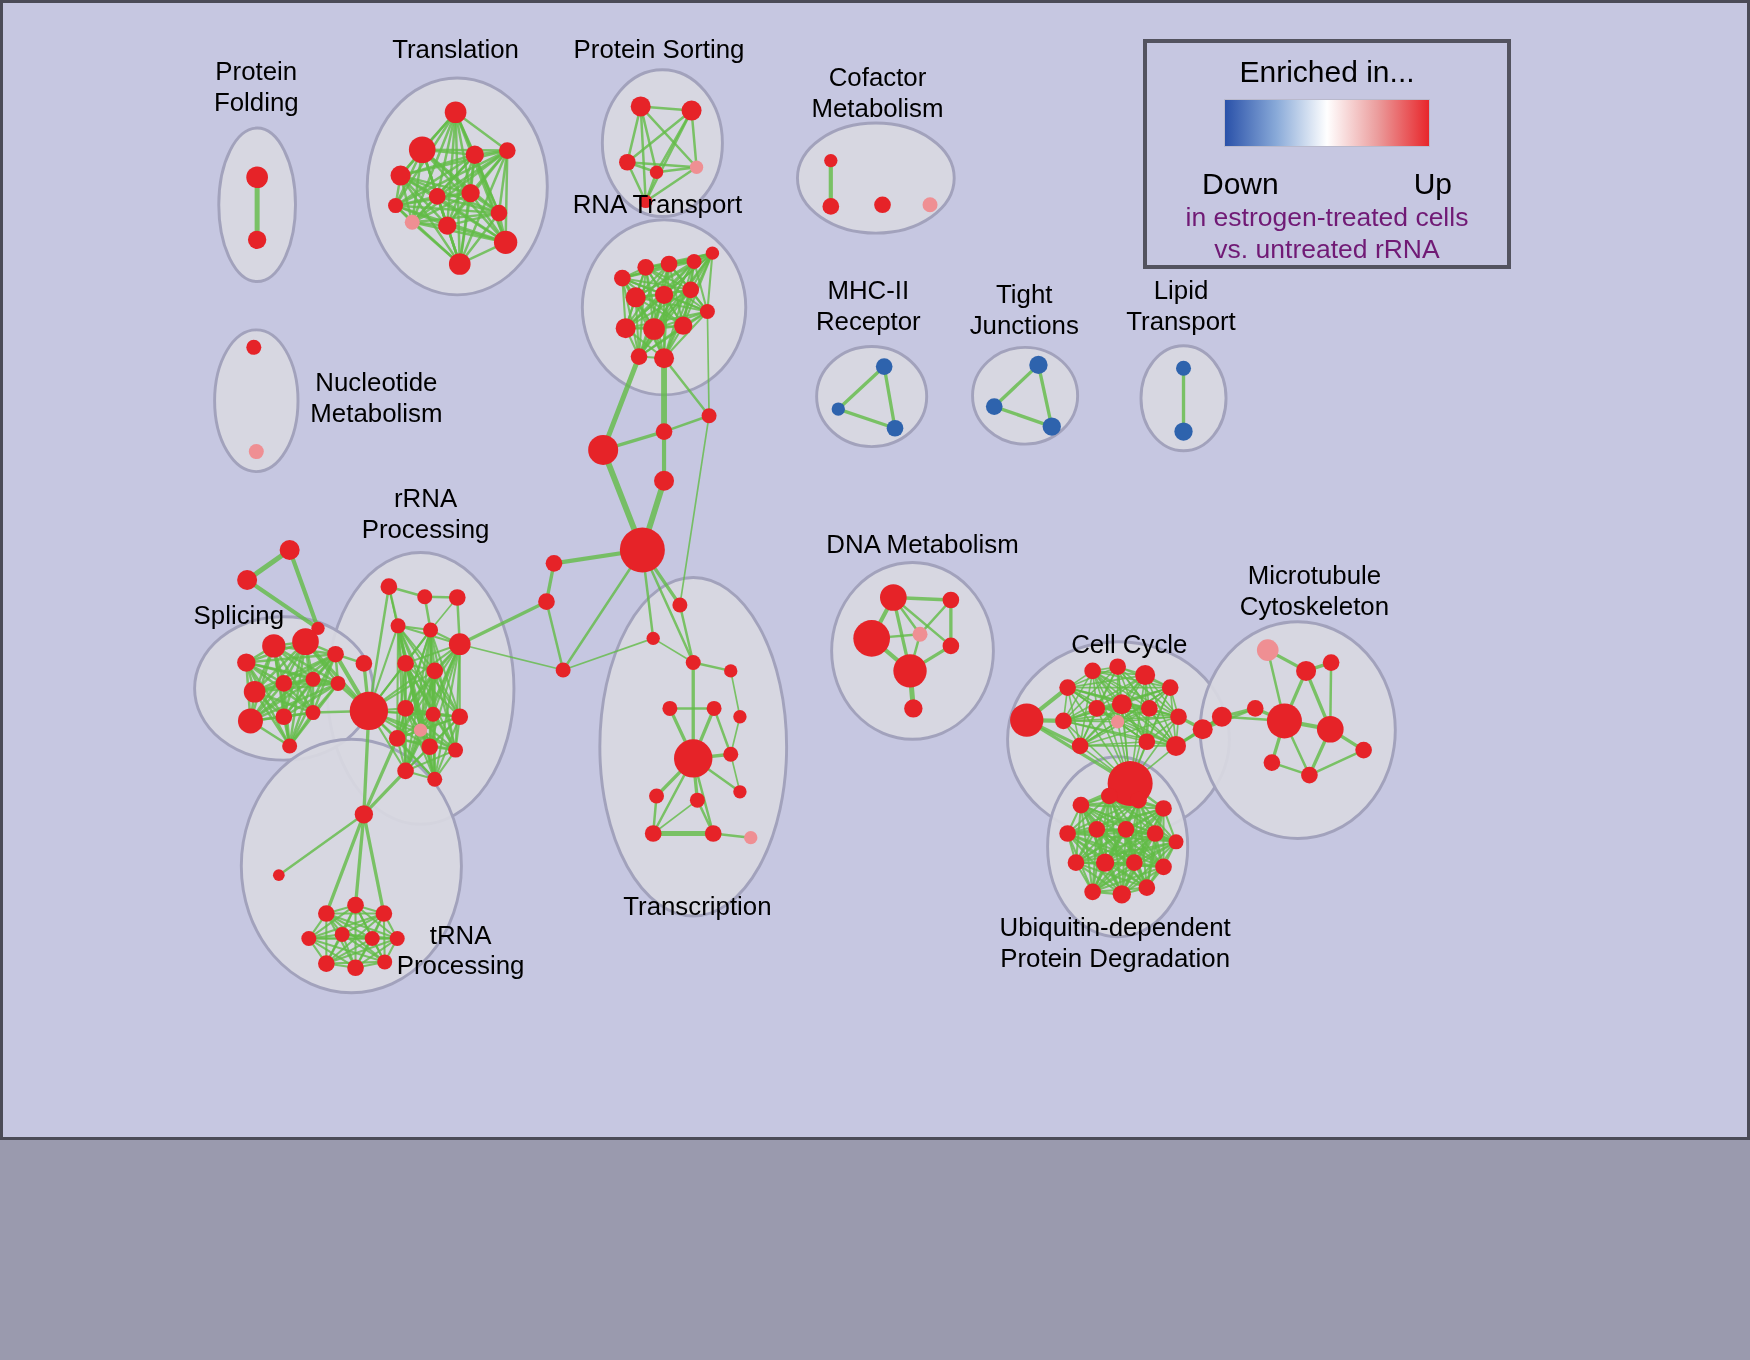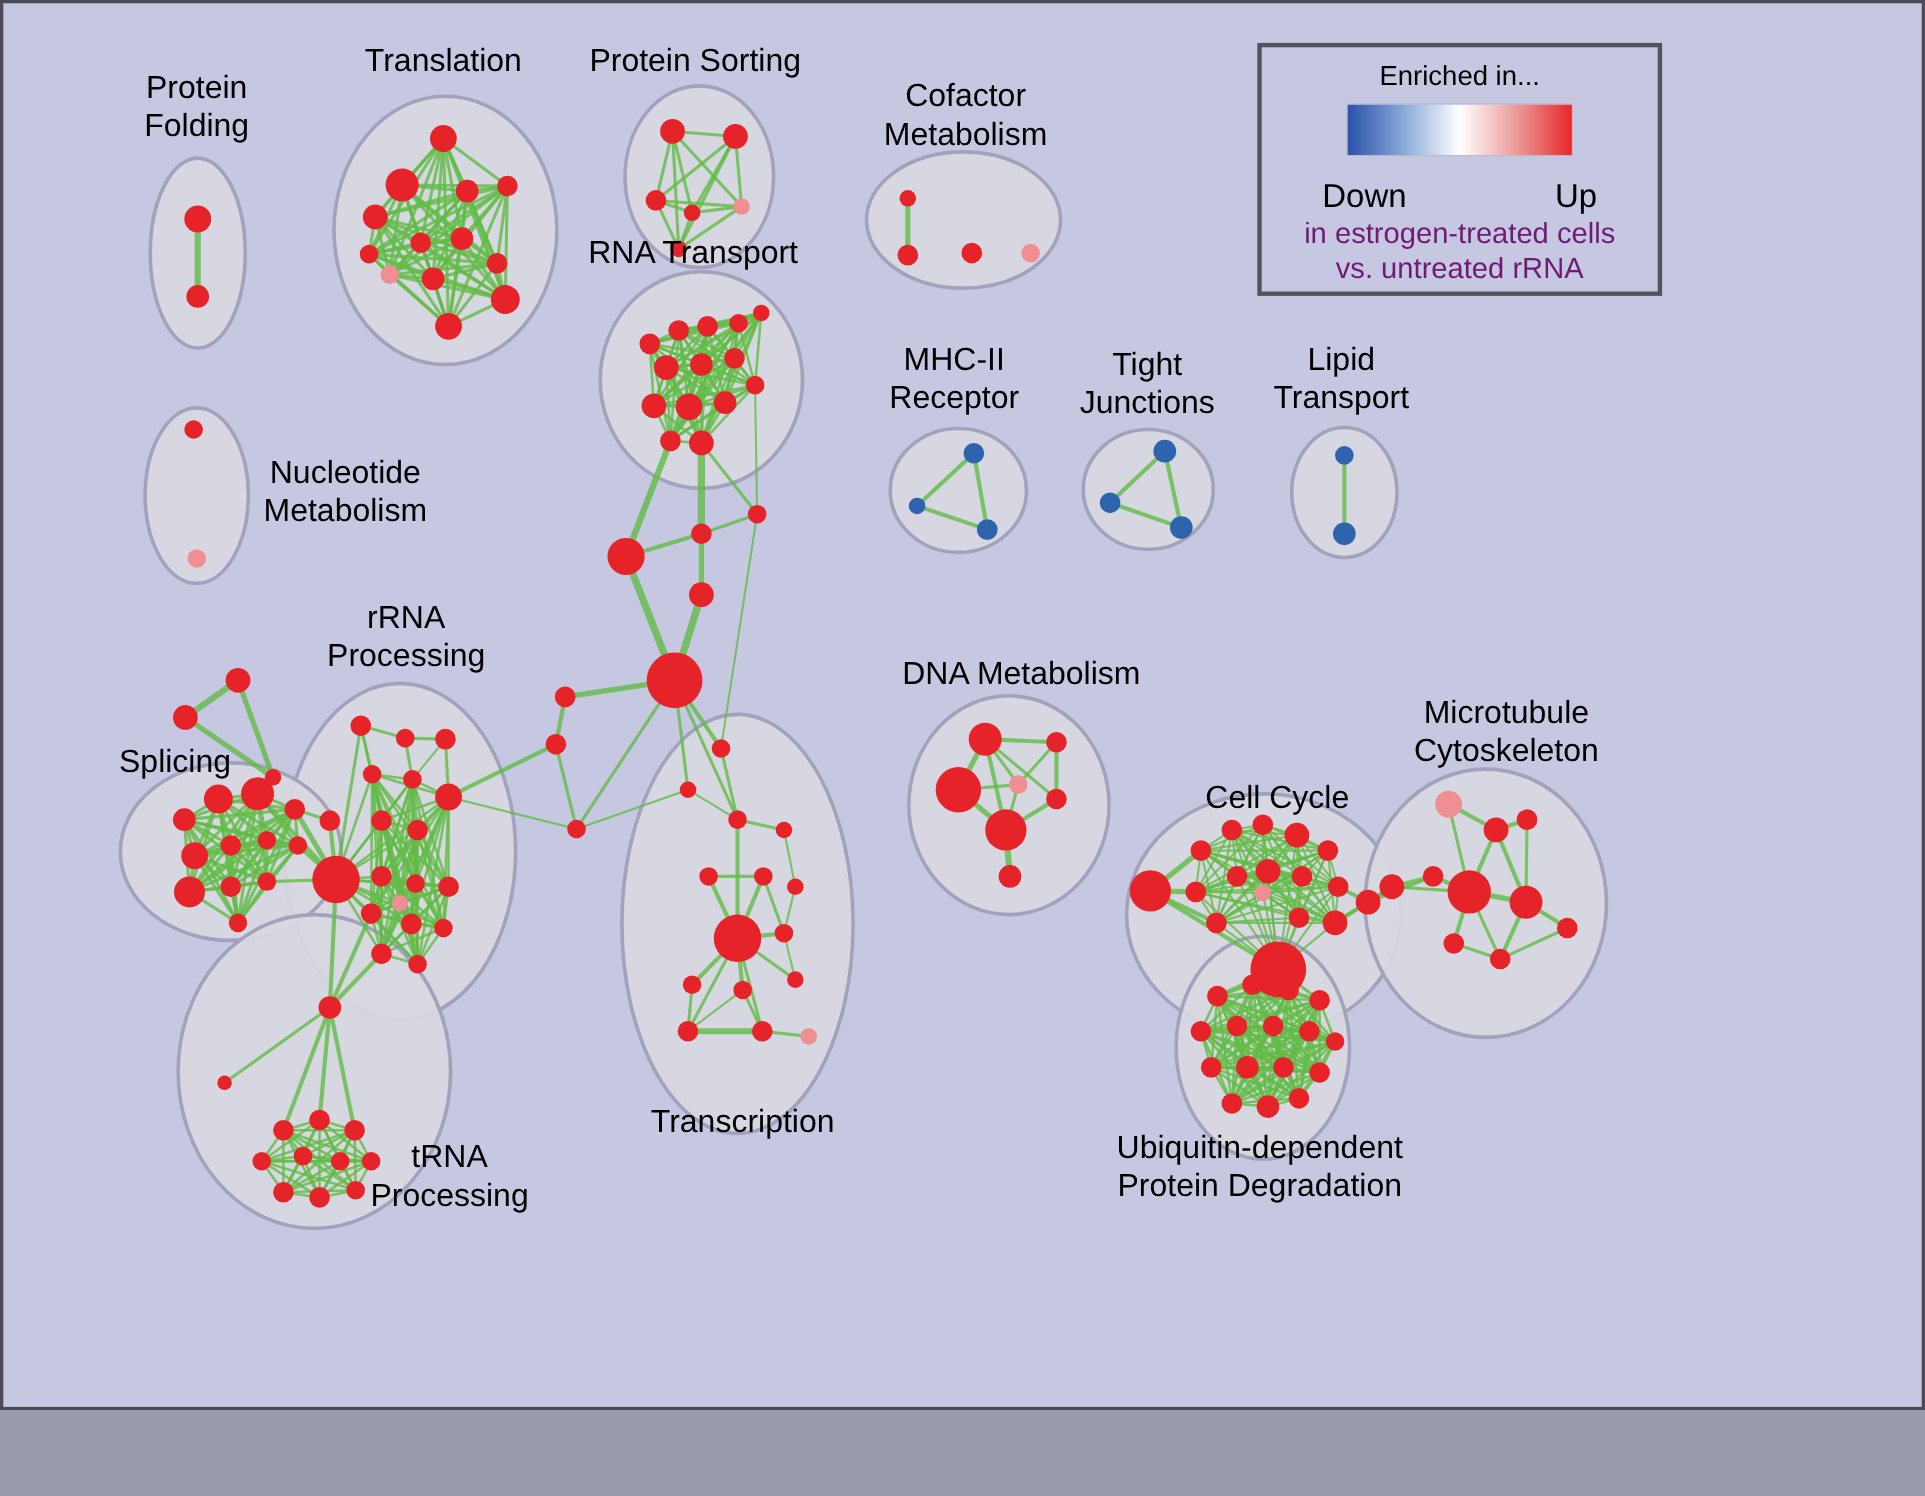--- a/index.html
+++ b/index.html
@@ -1,28 +1,28 @@
 <!DOCTYPE html>
 <html><head>
 <meta charset="utf-8">
 <style>
   html,body{margin:0;padding:0;background:#9a9aae;}
   .canvas{
-    position:relative;width:1750px;height:1282px;box-sizing:border-box;
+    position:relative;width:1750px;height:1140px;box-sizing:border-box;
     background:#c6c7e1;border:3px solid #4b4b57;overflow:hidden;
     font-family:"Liberation Sans",sans-serif;
   }
   svg.net{position:absolute;left:0;top:0;width:100%;height:100%;}
   svg.net text{font-family:"Liberation Sans",sans-serif;}
   .legend{
     position:absolute;left:1140px;top:36px;width:368px;height:230px;
     border:4px solid #53535f;box-sizing:border-box;
     display:flex;flex-direction:column;align-items:center;padding-top:12px;
   }
-  .legend-title{font-size:25px;color:#000;}
+  .legend-title{font-size:30px;color:#000;}
   .legend-gradient{width:204px;height:46px;margin-top:10px;border:1px solid #b9b9cc;}
   .legend-row{width:250px;display:flex;justify-content:space-between;font-size:30px;color:#000;margin-top:20px;}
   .legend-sub{font-size:26.5px;color:#701a75;margin-top:1px;}
 </style>
 </head>
 <body>
 
 <div class="canvas">
 
   <svg class="net" viewBox="0 0 1750 1360" xmlns="http://www.w3.org/2000/svg">

